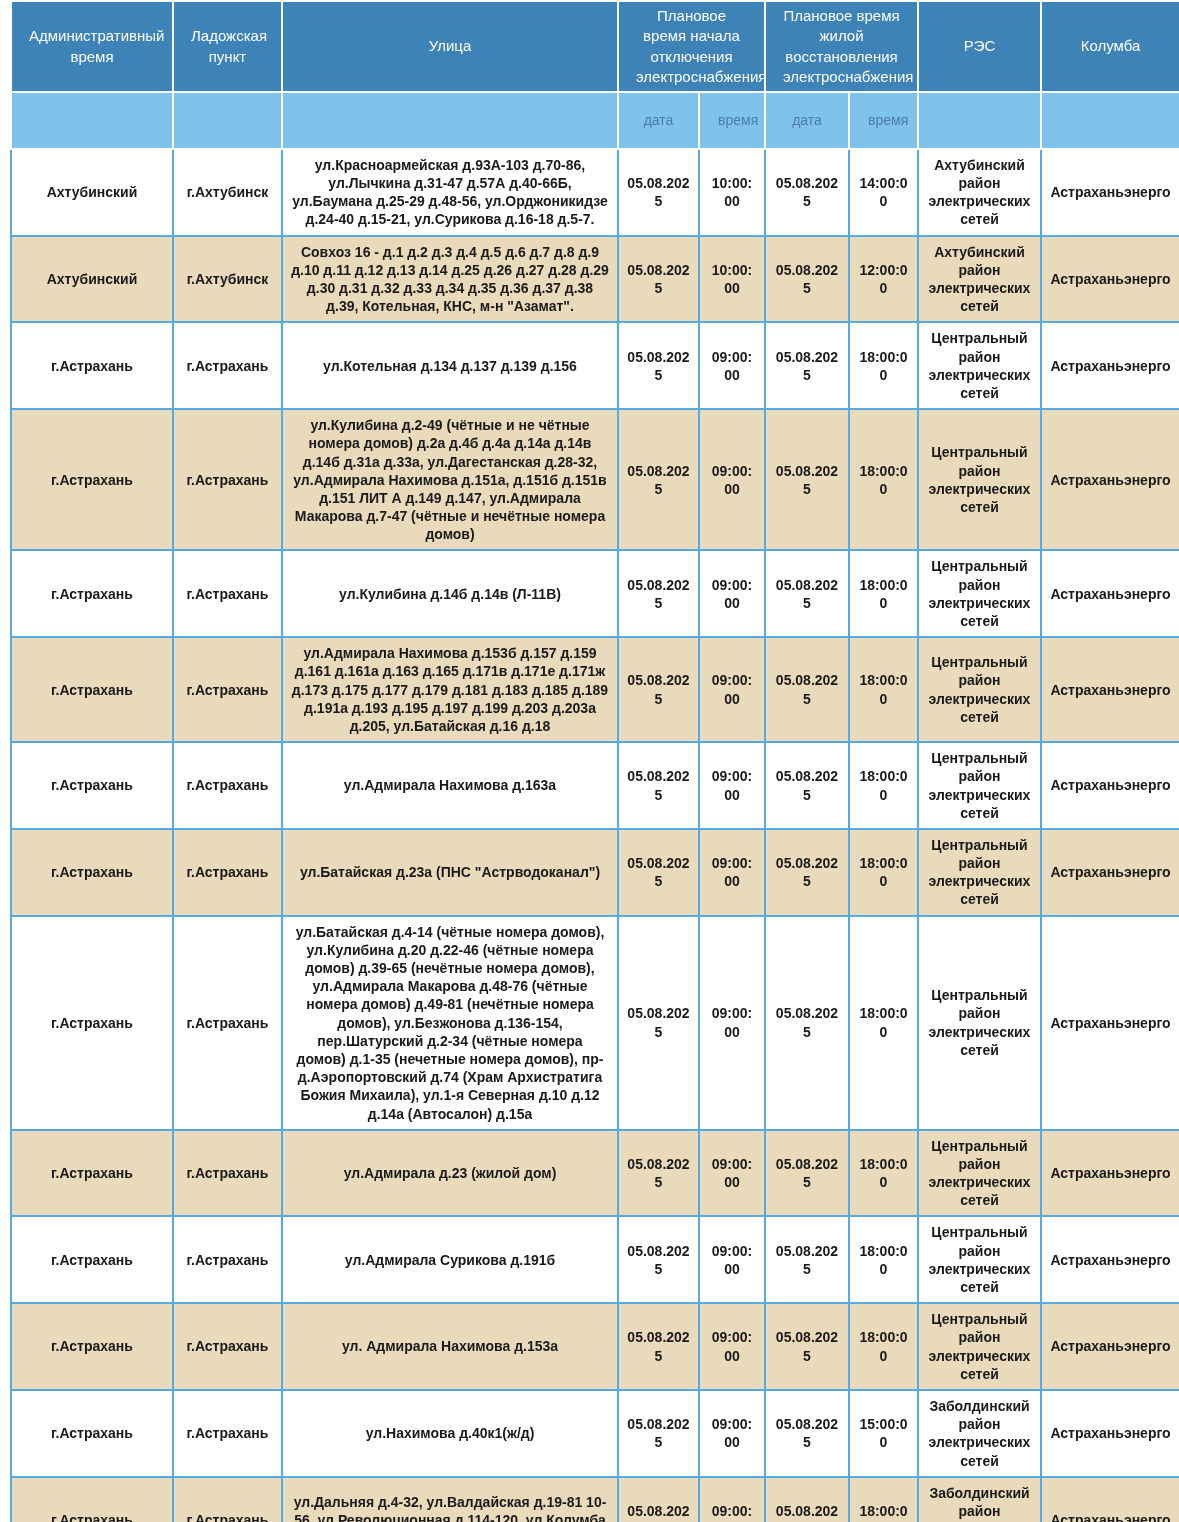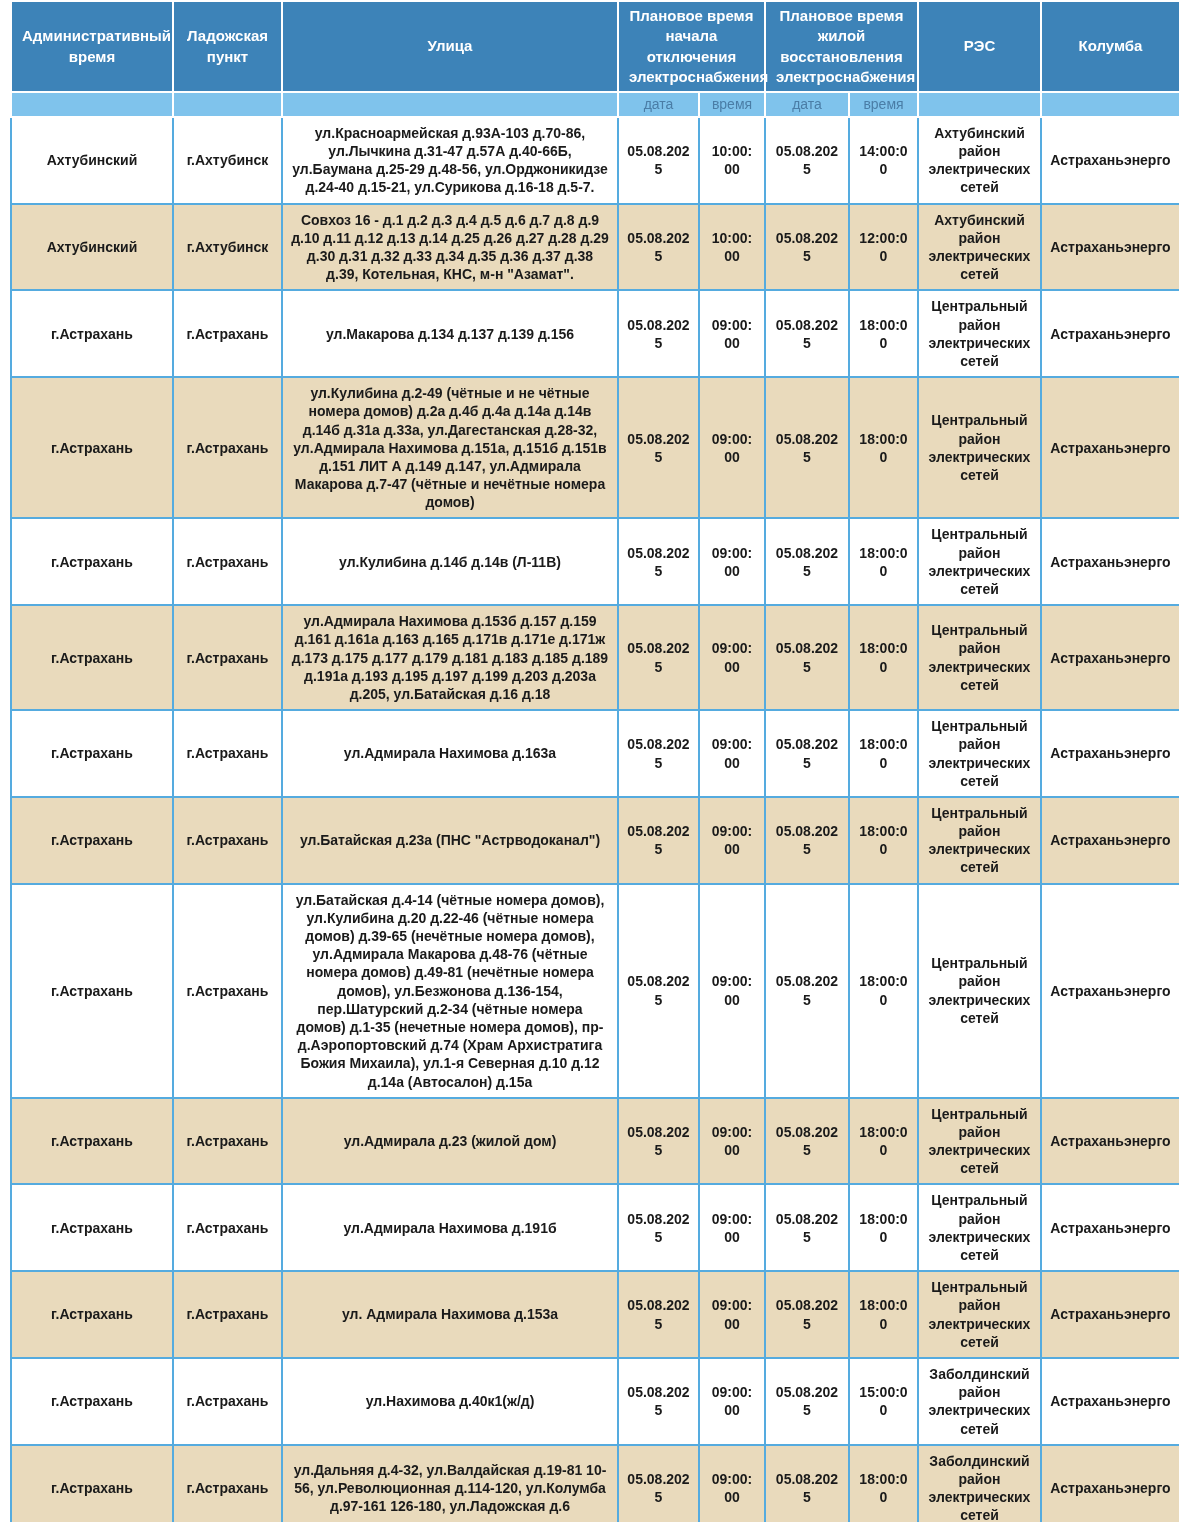--- a/index.html
+++ b/index.html
@@ -20,36 +20,36 @@
   }
   .page { padding-left: 10px; }
   table.outage-table {
     border-collapse: collapse;
     width: 1169px;
     table-layout: fixed;
   }
   thead th {
     background: var(--header-bg);
     color: var(--header-text);
-    font-weight: 700;
+    font-weight: 400;
     font-size: 15px;
     border: 2px solid #ffffff;
-    padding: 4px 10px;
+    padding: 4px 17px;
     text-align: center;
     vertical-align: middle;
     line-height: 1.35;
   }
   tr.head-main { height: 86px; }
   tr.head-sub th {
     background: var(--subheader-bg);
     color: var(--subheader-text);
     font-size: 14px;
     font-weight: 400;
     height: 21px;
-    padding: 2px;
+    padding: 18px;
   }
   tbody td {
     border: 2px solid var(--border);
     background: #ffffff;
     font-size: 14px;
     font-weight: 700;
     color: var(--body-text);
     text-align: center;
     vertical-align: middle;
     padding: 6px 8px;
@@ -116,21 +116,21 @@
     <td>05.08.2025</td>
     <td>10:00:00</td>
     <td>05.08.2025</td>
     <td>12:00:00</td>
     <td>Ахтубинский район электрических сетей</td>
     <td>Астраханьэнерго</td>
   </tr>
         <tr>
     <td>г.Астрахань</td>
     <td>г.Астрахань</td>
-    <td>ул.Макарова д.134 д.137 д.139 д.156</td>
+    <td>ул.Котельная д.134 д.137 д.139 д.156</td>
     <td>05.08.2025</td>
     <td>09:00:00</td>
     <td>05.08.2025</td>
     <td>18:00:00</td>
     <td>Центральный район электрических сетей</td>
     <td>Астраханьэнерго</td>
   </tr>
         <tr class="alt">
     <td>г.Астрахань</td>
     <td>г.Астрахань</td>
@@ -204,21 +204,21 @@
     <td>05.08.2025</td>
     <td>09:00:00</td>
     <td>05.08.2025</td>
     <td>18:00:00</td>
     <td>Центральный район электрических сетей</td>
     <td>Астраханьэнерго</td>
   </tr>
         <tr>
     <td>г.Астрахань</td>
     <td>г.Астрахань</td>
-    <td>ул.Адмирала Нахимова д.191б</td>
+    <td>ул.Адмирала Сурикова д.191б</td>
     <td>05.08.2025</td>
     <td>09:00:00</td>
     <td>05.08.2025</td>
     <td>18:00:00</td>
     <td>Центральный район электрических сетей</td>
     <td>Астраханьэнерго</td>
   </tr>
         <tr class="alt">
     <td>г.Астрахань</td>
     <td>г.Астрахань</td>

